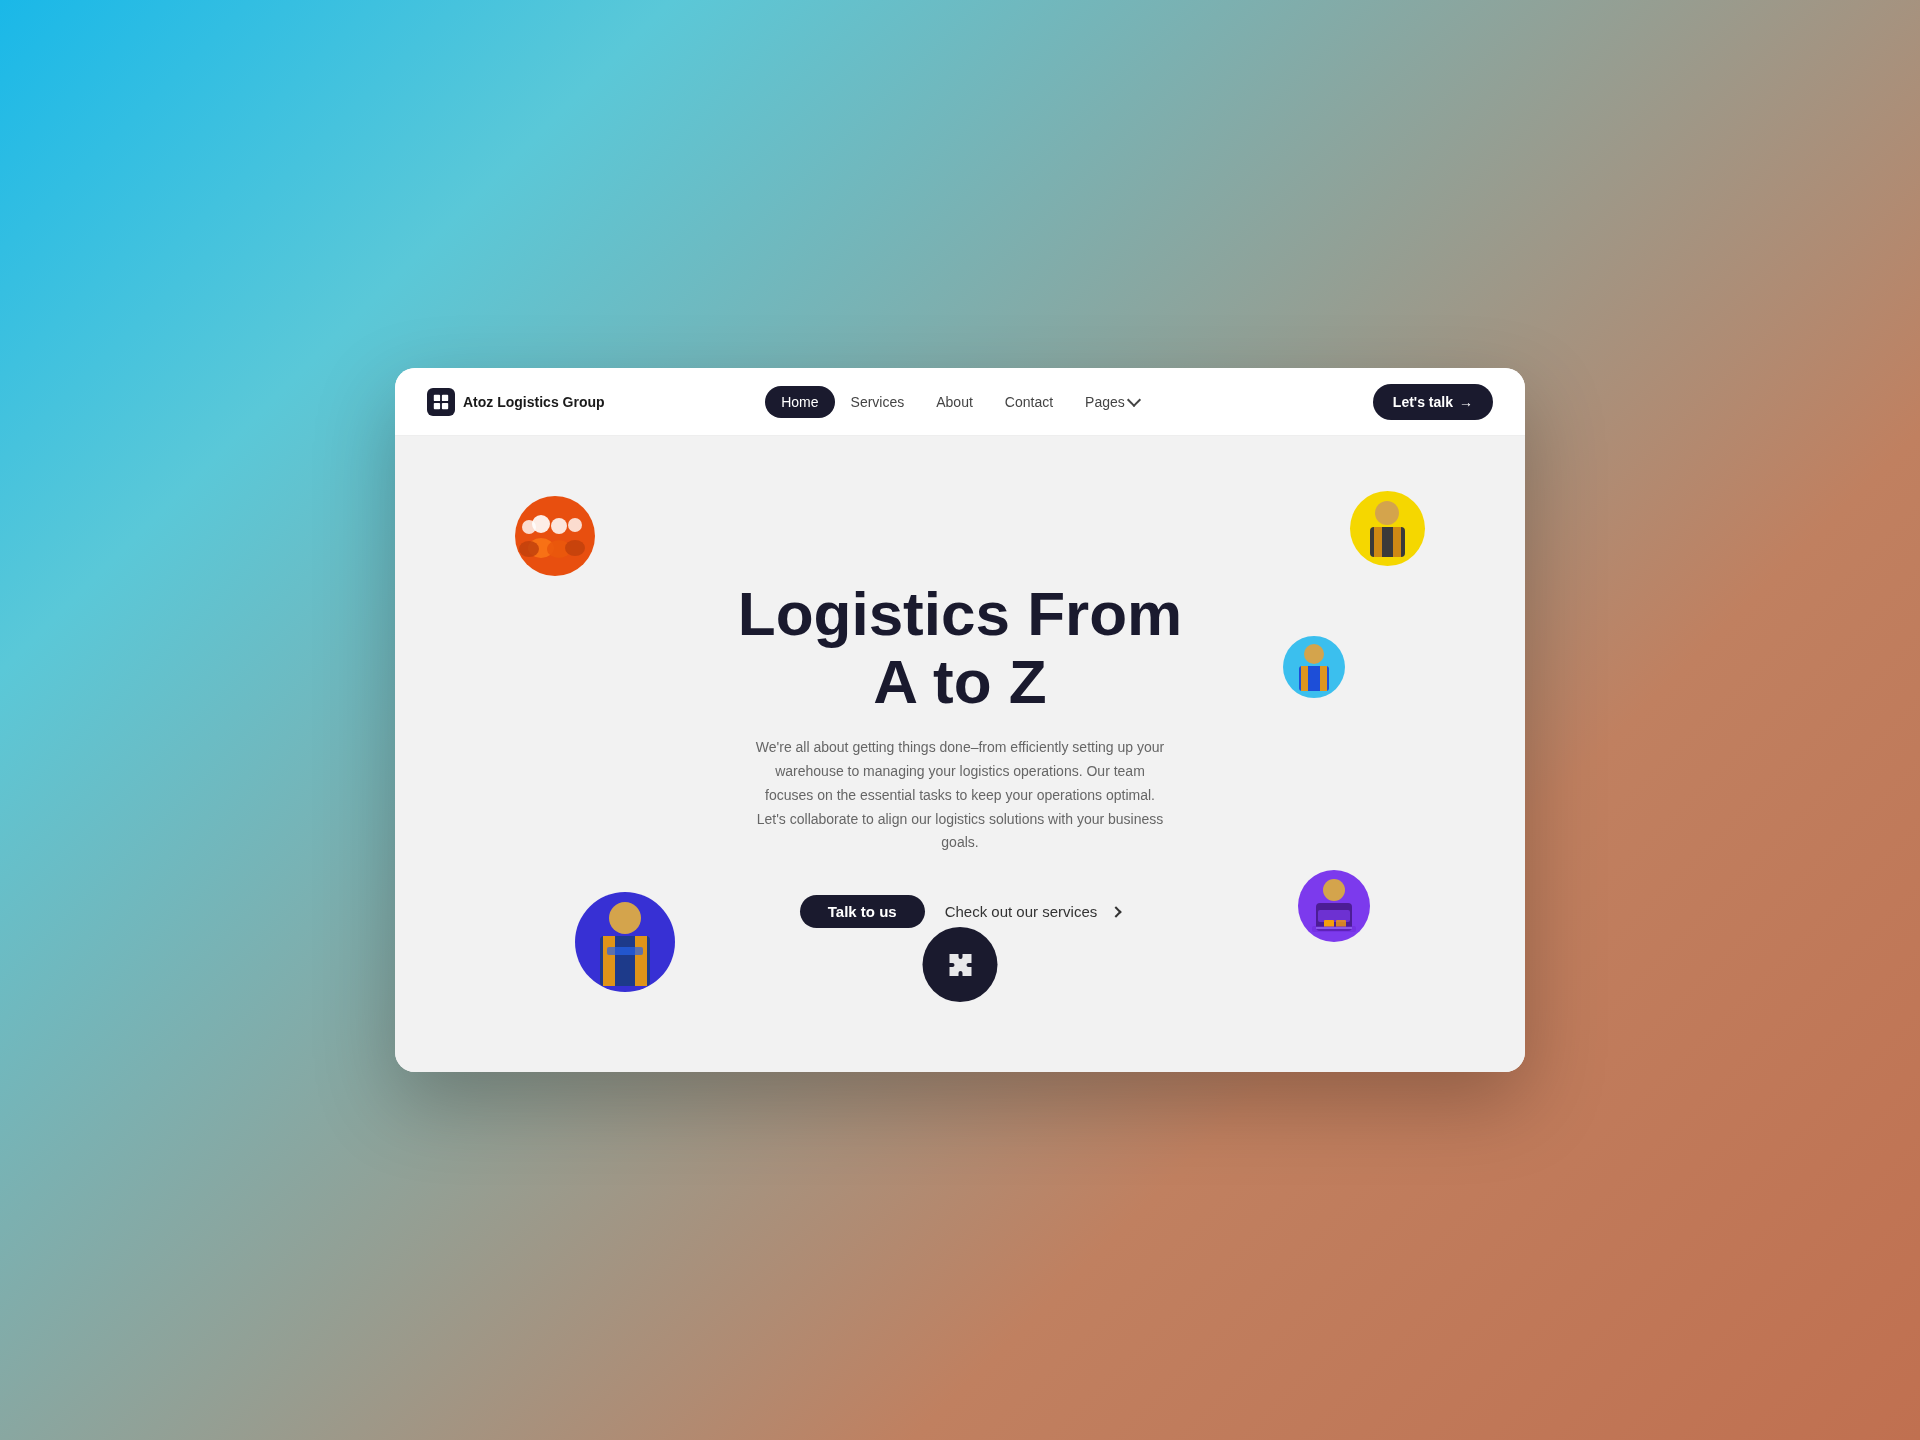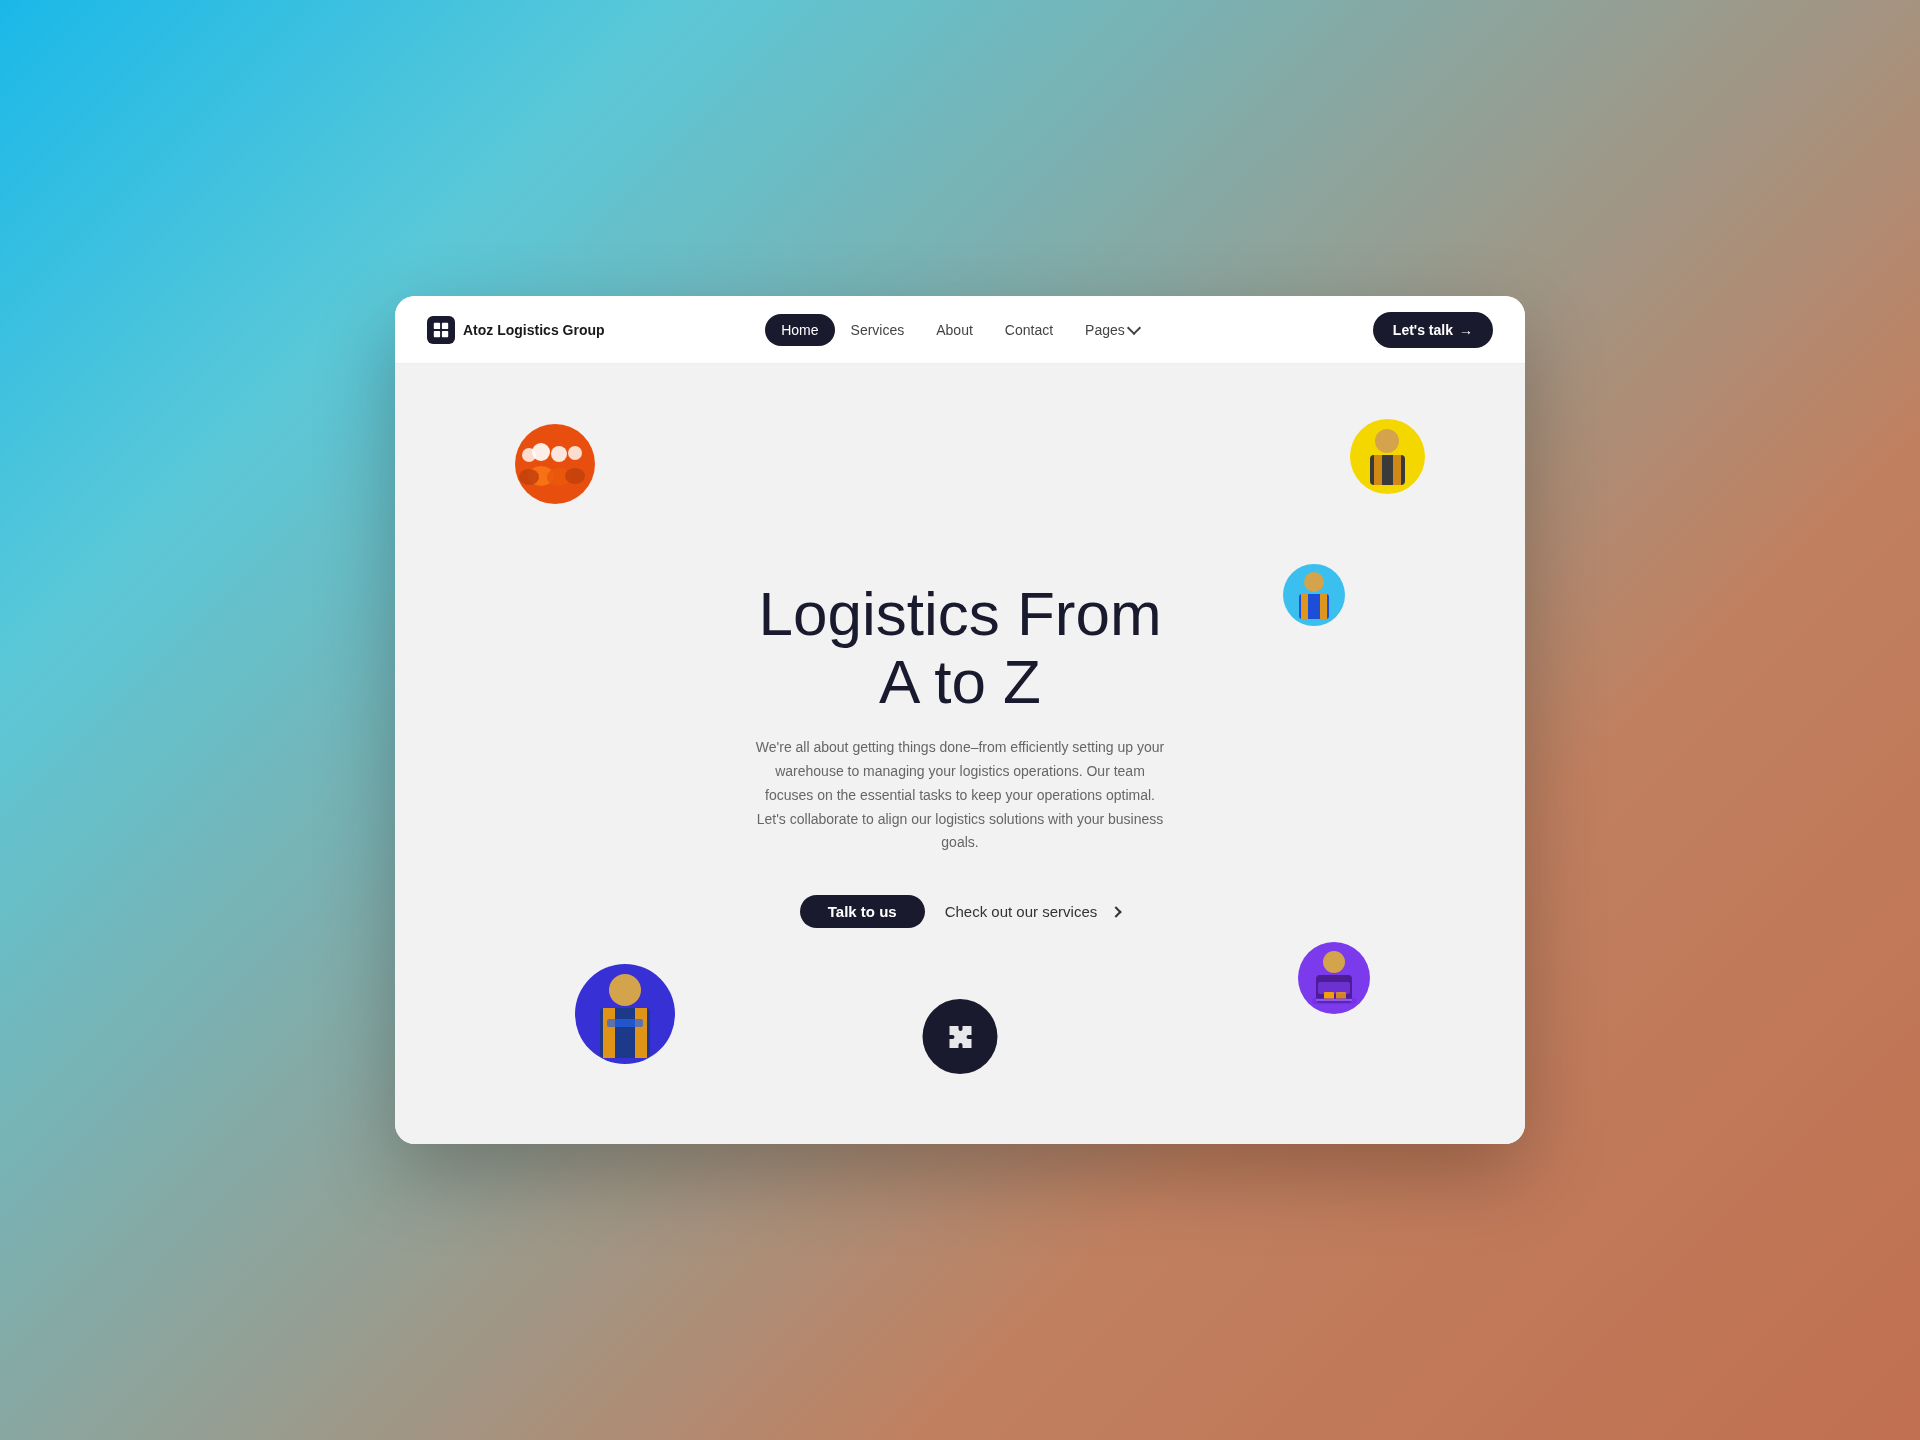--- a/index.html
+++ b/index.html
@@ -9,21 +9,21 @@
       height: 1440px;
       background: linear-gradient(135deg, #1ab8e8 0%, #5ac8d8 20%, #c08060 70%, #c07050 100%);
       display: flex;
       align-items: center;
       justify-content: center;
       font-family: -apple-system, BlinkMacSystemFont, 'Segoe UI', sans-serif;
     }
 
     .browser-window {
       width: 1130px;
-      height: 848px;
+      height: 704px;
       background: #f2f2f2;
       border-radius: 20px;
       overflow: hidden;
       box-shadow: 0 30px 80px rgba(0,0,0,0.25);
       display: flex;
       flex-direction: column;
     }
 
     
     .nav {
@@ -120,21 +120,21 @@
       display: flex;
       flex-direction: column;
       align-items: center;
       justify-content: center;
       padding: 40px 80px;
       background: #f2f2f2;
     }
 
     .hero-title {
       font-size: 62px;
-      font-weight: 400;
+      font-weight: 700;
       color: #1a1a2e;
       text-align: center;
       line-height: 1.1;
       margin-bottom: 20px;
     }
 
     .hero-description {
       font-size: 14px;
       color: #666;
       text-align: center;

